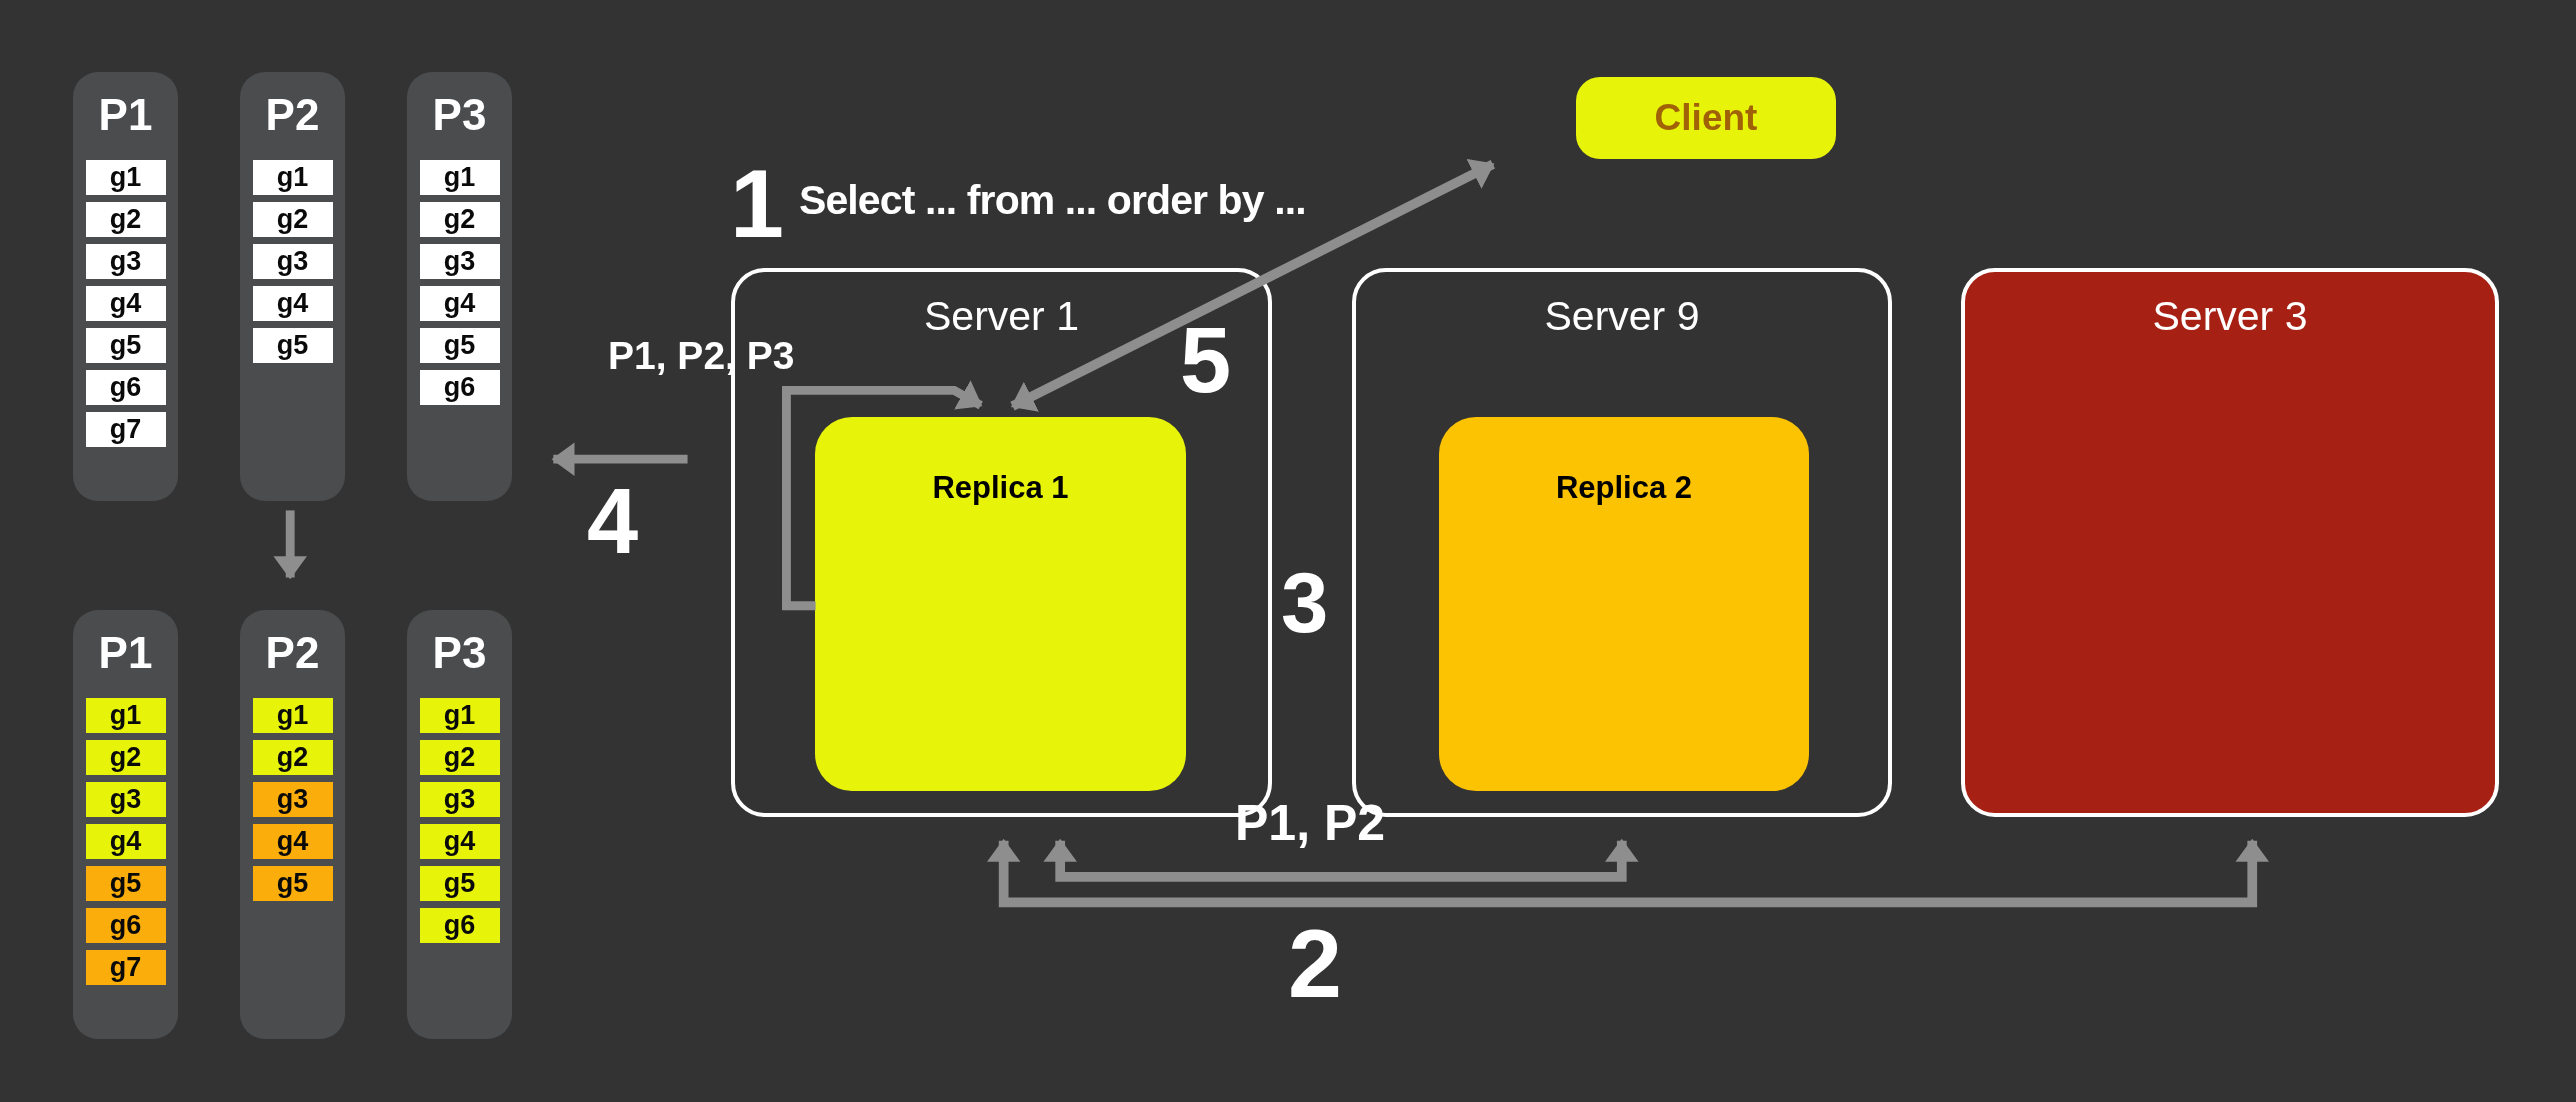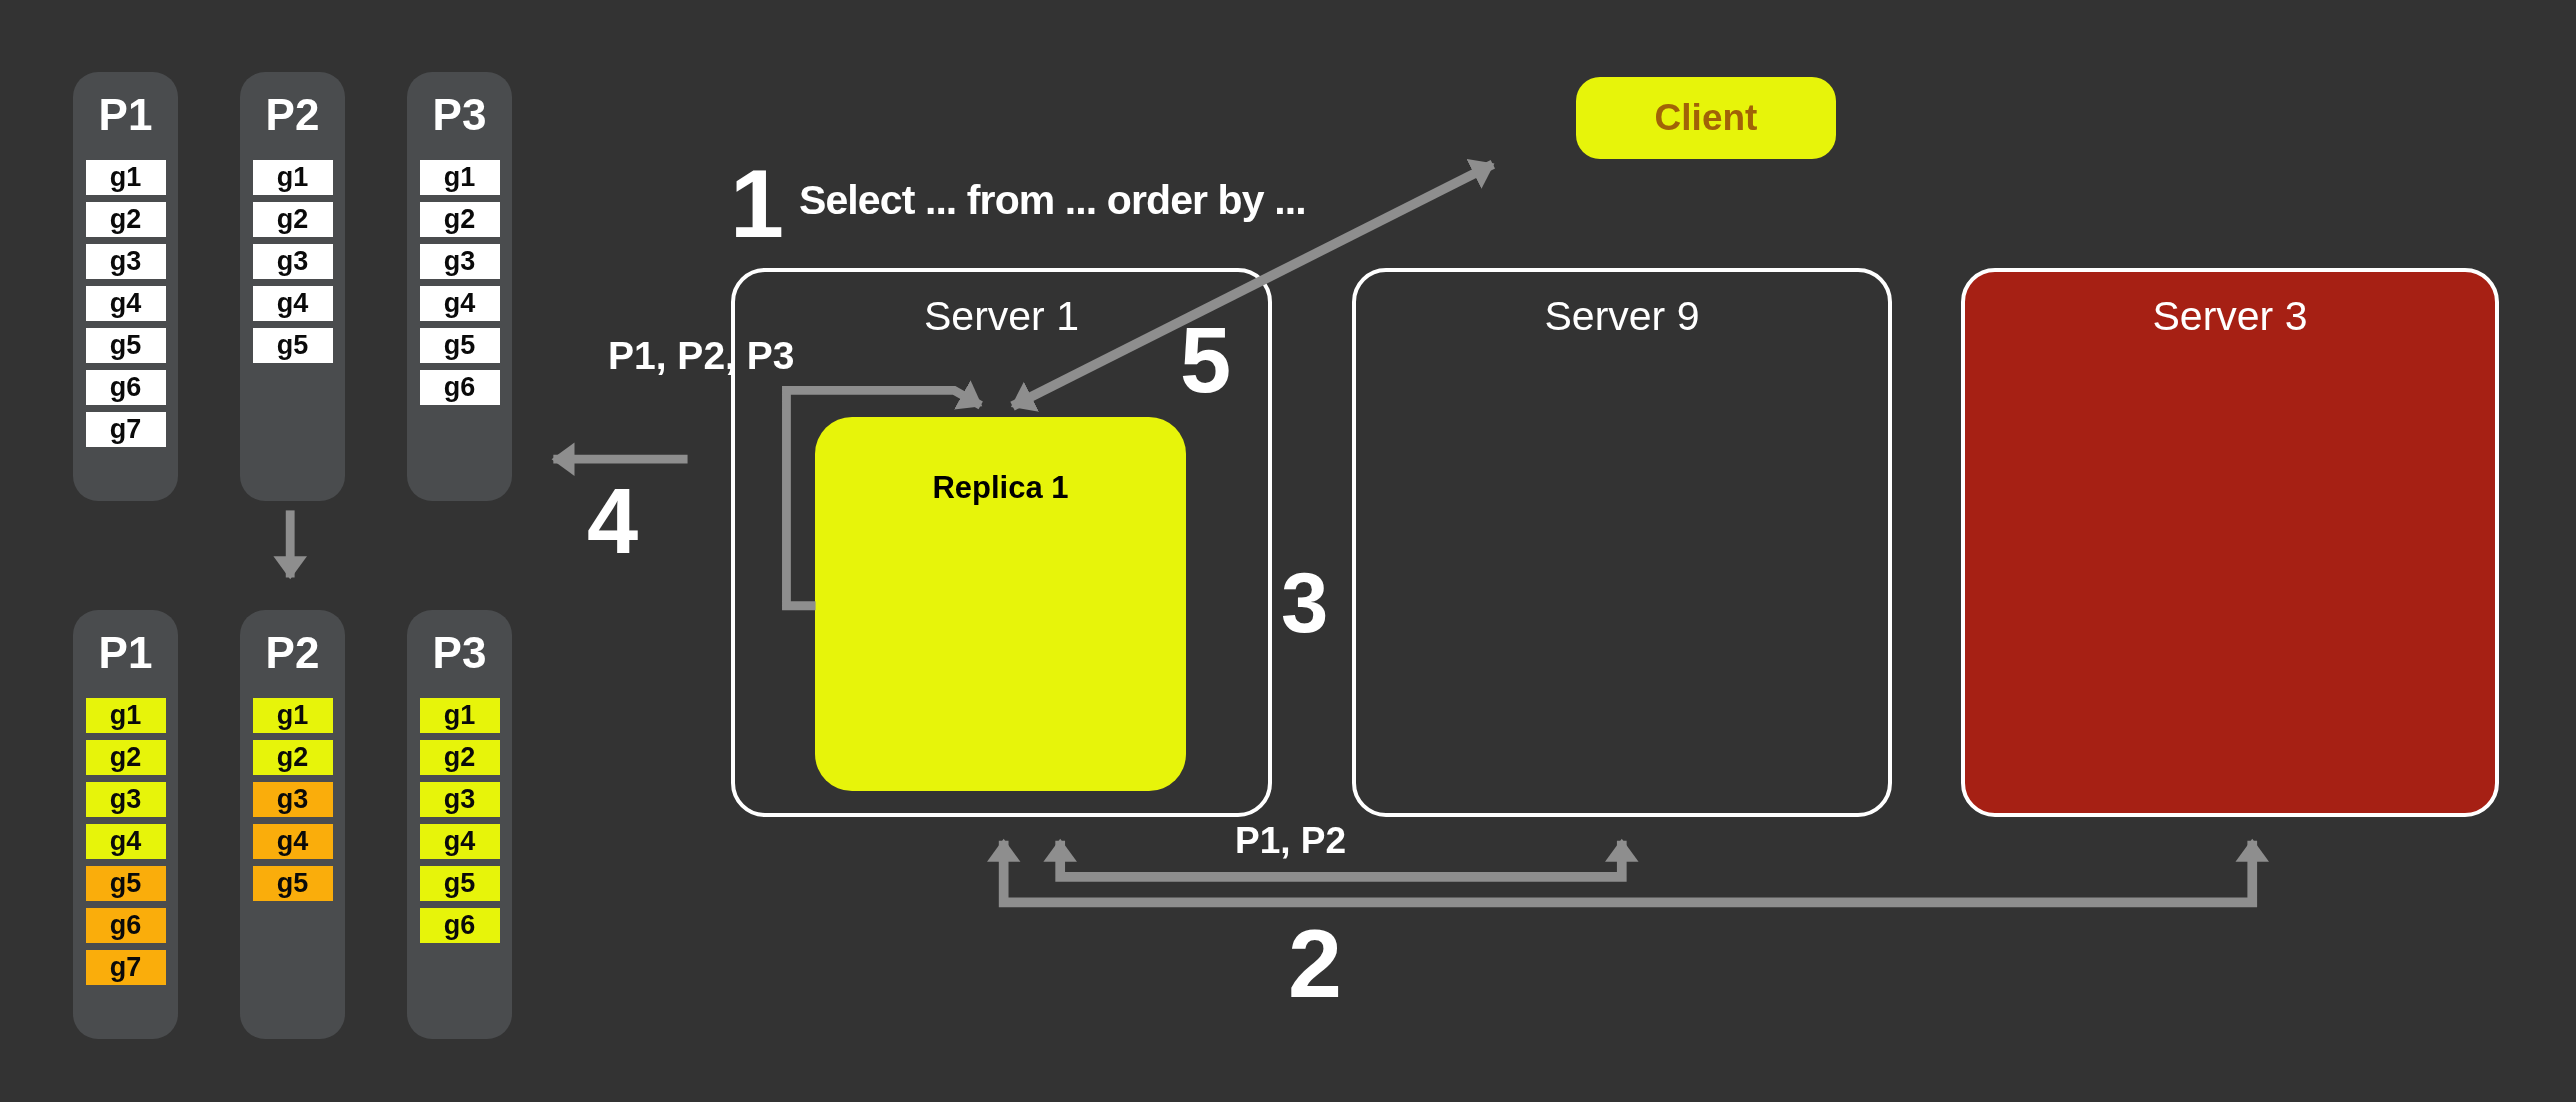--- a/index.html
+++ b/index.html
@@ -47,21 +47,21 @@
   .bignum{position:absolute;color:#FFFFFF;font-weight:700;line-height:1;}
   #num1{left:730px;top:155px;font-size:97px;}
   #num2{left:1288px;top:915px;font-size:97px;}
   #num3{left:1281px;top:560px;font-size:85px;}
   #num4{left:587px;top:475px;font-size:92px;}
   #num5{left:1180px;top:314px;font-size:92px;}
   
   .note{position:absolute;color:#FFFFFF;font-weight:700;line-height:1;}
   #query-text{left:799px;top:180px;font-size:41px;letter-spacing:-0.9px;}
   #route-label{left:608px;top:336px;font-size:39px;}
-  #scatter-label{left:1235px;top:822px;font-size:37px;}
+  #scatter-label{left:1235px;top:798px;font-size:50px;}
 </style>
 </head>
 <body>
 
 <div class="canvas" style="background: rgb(51, 51, 51);">
 
   <div class="pgroup" id="partitions-before">
       <div class="pcard" style="background: rgb(74, 76, 78);">
         <div class="plabel">P1</div>
         <div class="pitems">
@@ -138,20 +138,23 @@
   <div class="server" id="server2">
     <div class="server-title">Server 9</div>
   </div>
   <div class="server" id="server3" style="background: rgb(166, 32, 20);">
     <div class="server-title">Server 3</div>
   </div>
 
   <div class="replica" id="replica1" style="background: rgb(231, 244, 10);">
     <div class="replica-label">Replica 1</div>
   </div>
+  <div class="replica" id="replica2" style="background: rgb(252, 195, 3);">
+    <div class="replica-label">Replica 2</div>
+  </div>
 
   <div class="client" style="background: rgb(231, 244, 10);">Client</div>
 
   <svg class="arrows" width="2576" height="1102" viewBox="0 0 2916 1248">
     <defs>
       <marker id="ah" markerUnits="userSpaceOnUse" markerWidth="44" markerHeight="44" refX="24" refY="19" orient="auto-start-reverse">
         <path d="M0,0 L26,19 L0,38 Z" fill="#8E8E8E"></path>
       </marker>
     </defs>
     <line x1="1146" y1="460" x2="1690" y2="186" stroke-width="11" marker-start="url(#ah)" marker-end="url(#ah)" stroke="#8E8E8E"></line>

